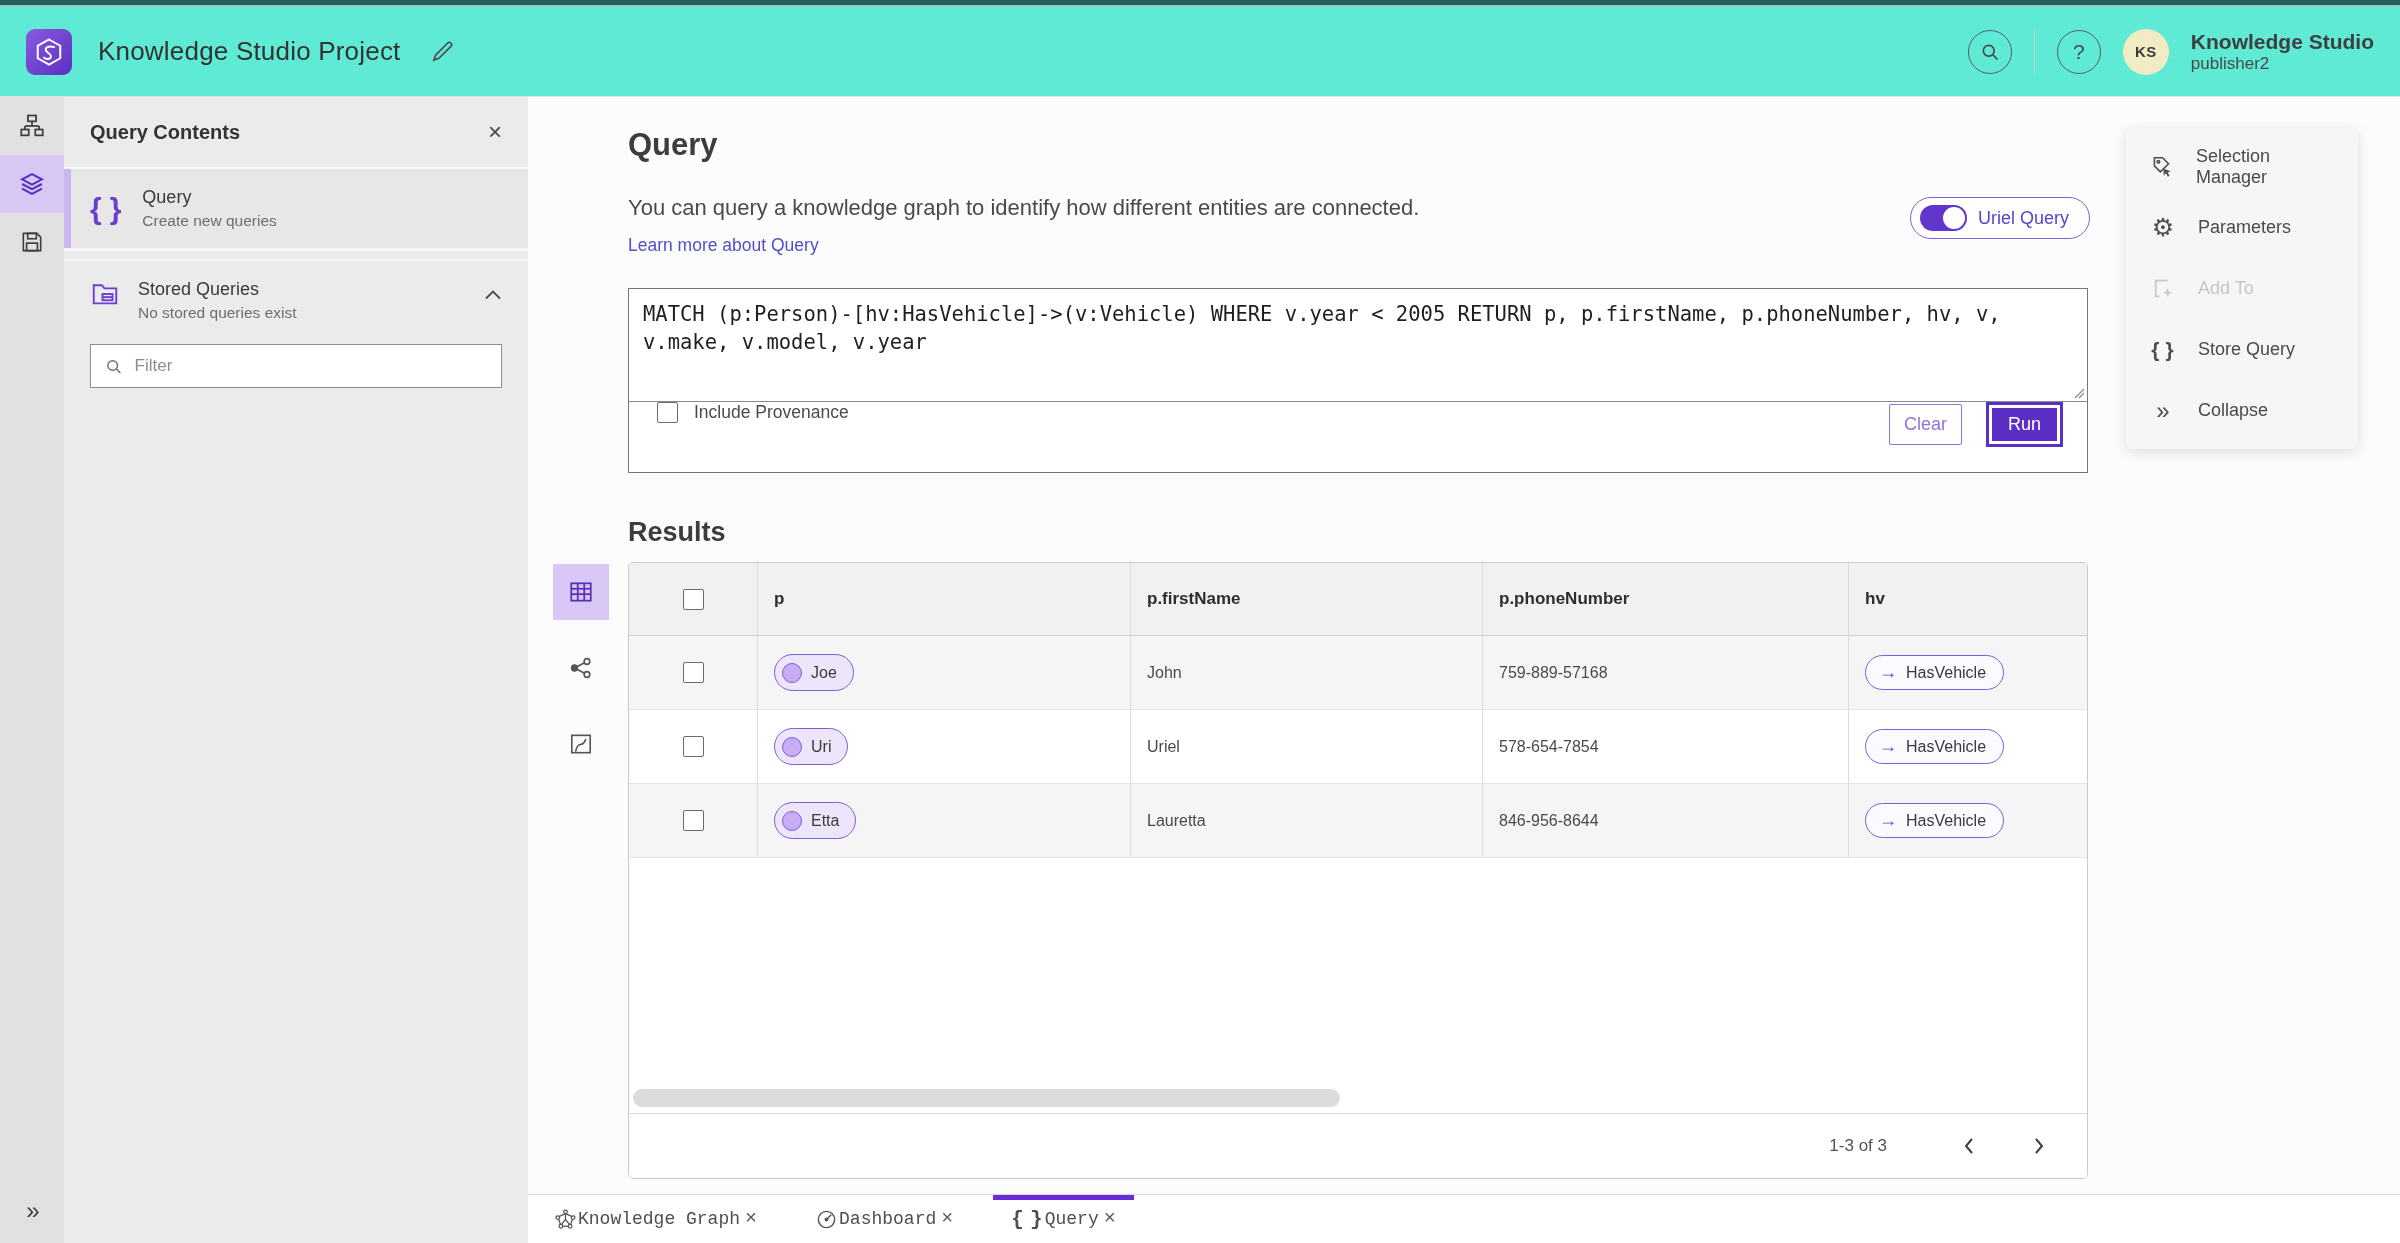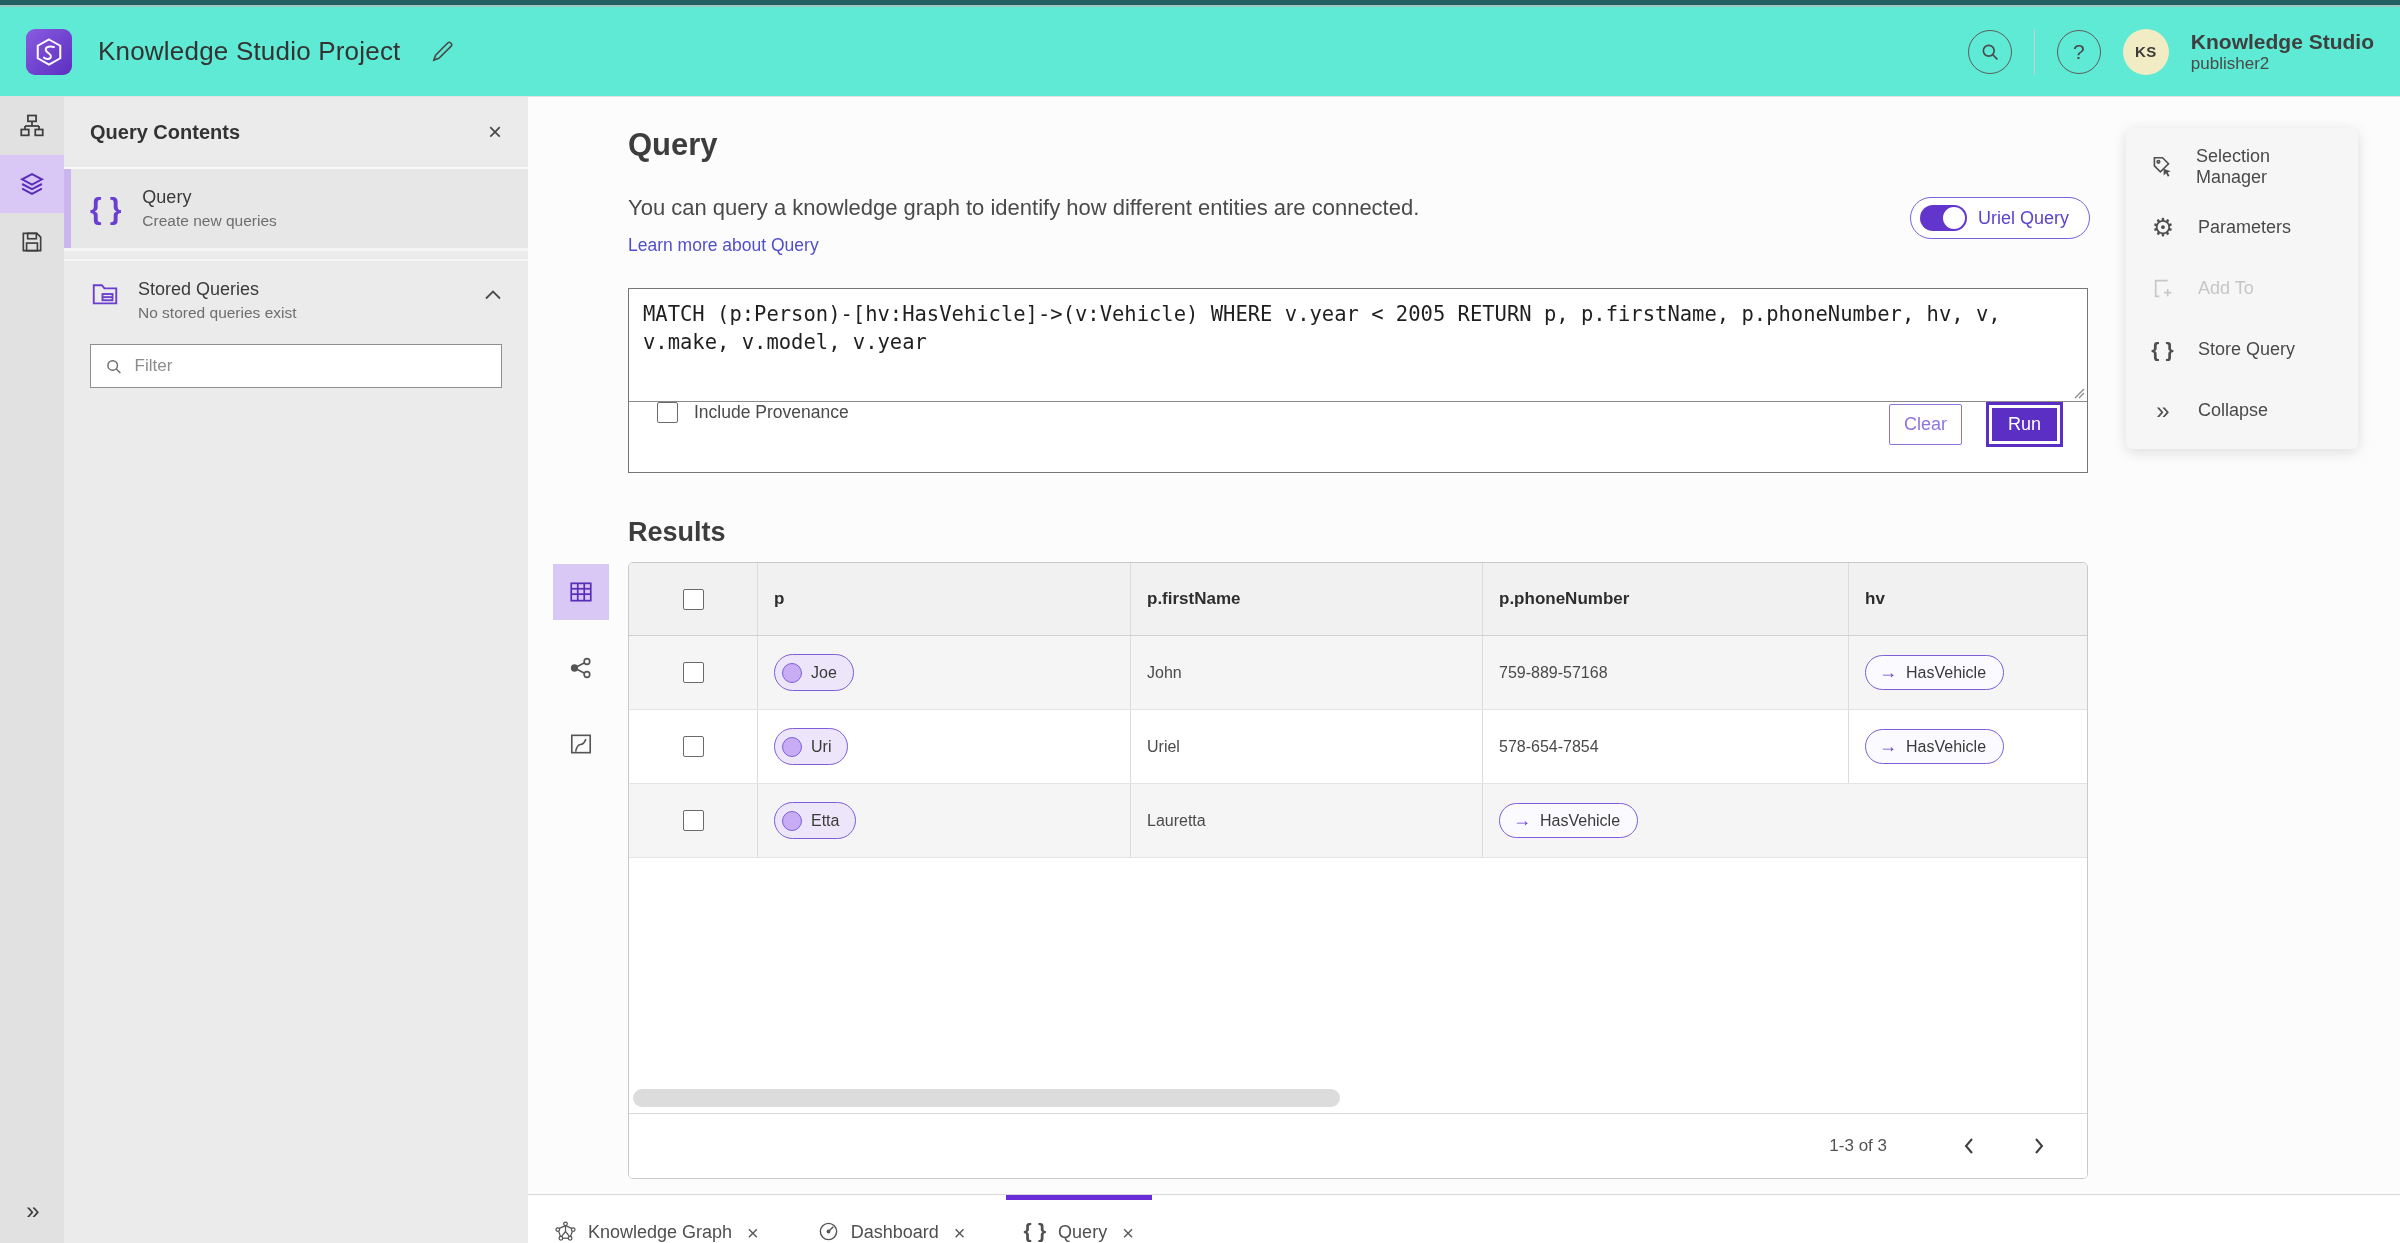--- a/index.html
+++ b/index.html
@@ -109,21 +109,21 @@
   .action-item { height:61px; display:flex; align-items:center; gap:20px; padding:0 22px; font-size:18px; color:#4a4a4a; }
   .action-item .a-icon { width:30px; display:flex; justify-content:center; color:#4f4f4f; }
   .action-item.disabled { color:#c6c6c6; }
   .action-item.disabled .a-icon { color:#c6c6c6; }
   .gear-glyph { font-size:25px; line-height:1; }
   .braces-sm { font-size:21px; font-weight:bold; color:#4f4f4f; letter-spacing:1px; }
   .collapse-glyph { font-size:24px; line-height:1; color:#4f4f4f; }
 
   
   .tabbar { height:49px; background:#fff; border-top:1px solid #d8d8d8; display:flex; align-items:stretch; padding-left:8px; }
-  .tab { position:relative; display:flex; align-items:flex-end; gap:11px; padding:0 18px; margin-right:22px; font-size:18px; color:#4f4f4f; }
+  .tab { position:relative; display:flex; align-items:center; gap:1px; padding:0 18px; margin-right:22px; font-size:18px; color:#4f4f4f;font-family:Liberation Mono, monospace; }
   .tab.active::before { content:""; position:absolute; top:0; left:0; right:0; height:5px; background:#6a2bd9; }
   .tab .x-icon { font-size:20px; color:#5a5a5a; margin-left:4px; }
 
   svg { display:block; }
 </style>
 </head>
 <body>
 
 <div class="app">
   <div class="topline"></div>
@@ -359,20 +359,23 @@
                 <span class="checkbox"></span>
               </div>
             <div class="t-cell">
               <span class="entity-pill">
                 <span class="entity-dot"></span>
                 <span class="entity-label">Etta</span>
               </span>
             </div>
             <div class="t-cell">
                 <span class="cell-text">Lauretta</span>
+              </div>
+            <div class="t-cell">
+                <span class="cell-text">846-956-8644</span>
               </div>
             <div class="t-cell">
               <span class="rel-pill">
                 <span class="rel-arrow">→</span>
                 <span class="rel-label">HasVehicle</span>
               </span>
             </div>
           </div>
 
           <div class="t-body-fill">

